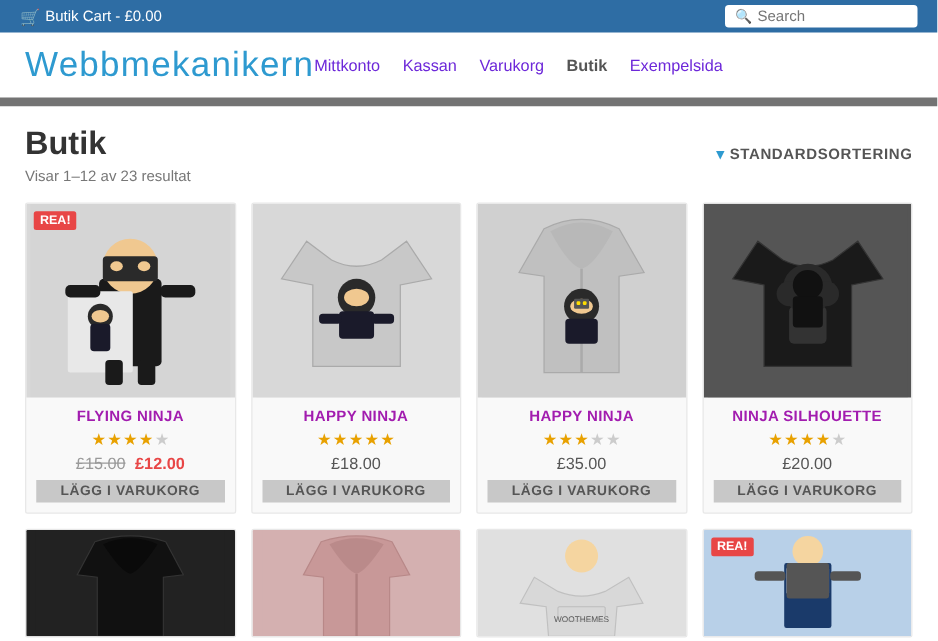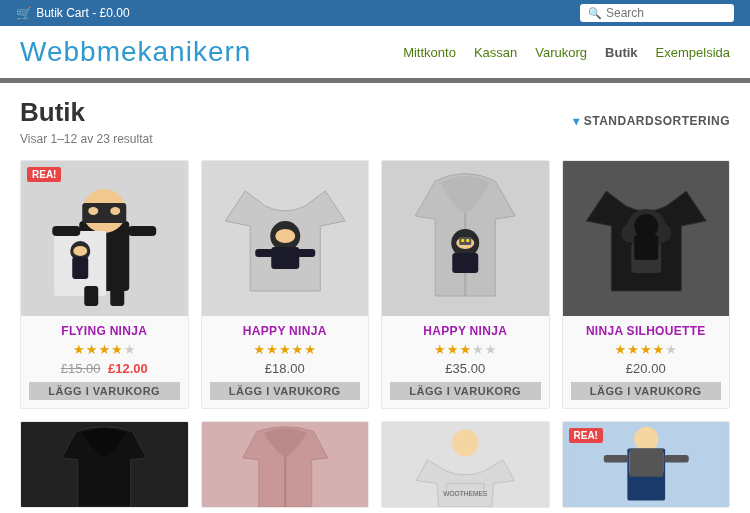--- a/index.html
+++ b/index.html
@@ -32,34 +32,33 @@
       color: #555;
       width: 120px;
     }
     .search-icon-top { color: #888; font-size: 11px; }
 
     
     .header {
       padding: 10px 20px;
       display: flex;
       align-items: center;
-      justify-content: space-between;
-      border-bottom: 5px solid #737373;
+      border-bottom: 7px solid #737373;
     }
     .logo {
       font-family: 'Comic Sans MS', cursive, sans-serif;
       font-size: 28px;
       color: #2e9ad0;
       font-weight: normal;
       letter-spacing: 1px;
     }
     .main-nav { display: flex; gap: 18px; }
     .main-nav a {
       text-decoration: none;
-      color: #4d7c0f;
+      color: #6d28d9;
       font-size: 13px;
     }
     .main-nav a.active { color: #555; font-weight: bold; }
 
     
     .page-content { padding: 14px 20px; }
 
     
     .page-title-row {
       display: flex;

